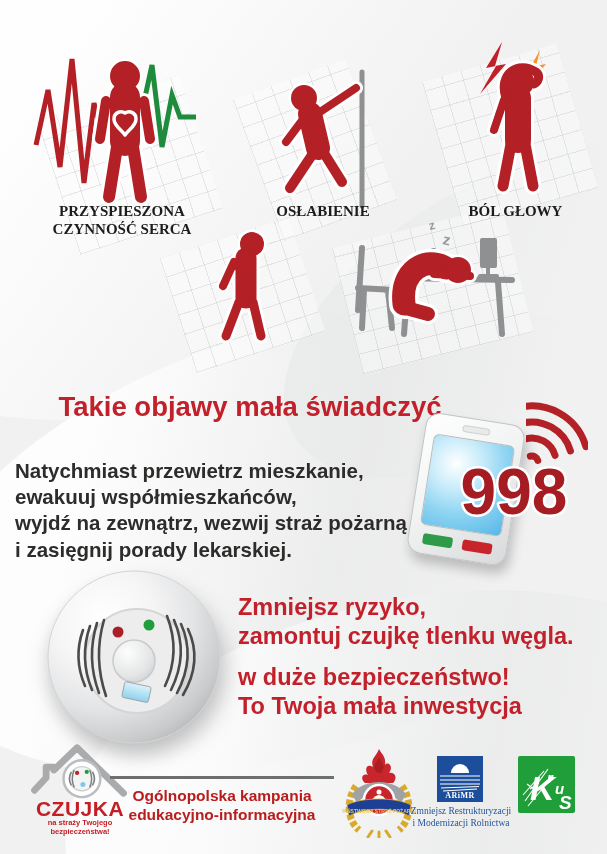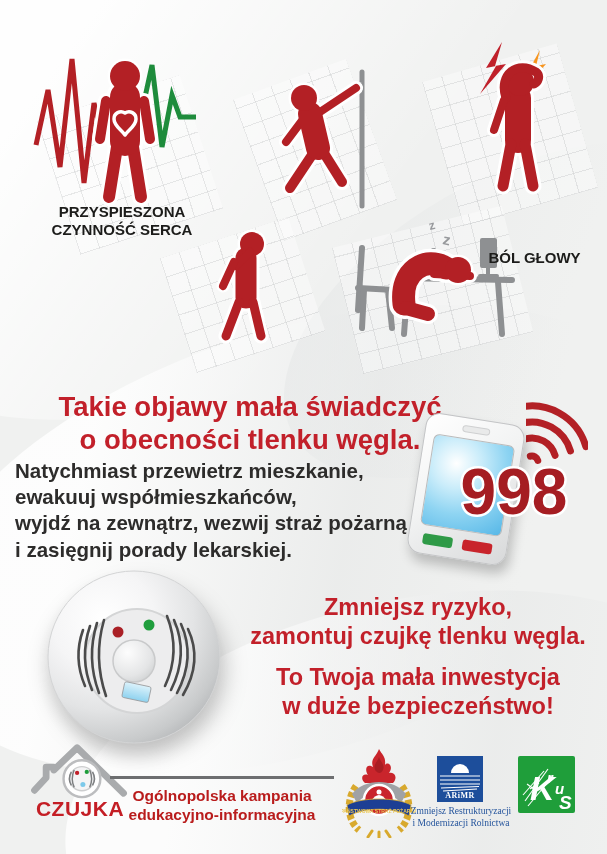--- a/index.html
+++ b/index.html
@@ -20,24 +20,24 @@
        background:linear-gradient(110deg,rgba(255,255,255,.8) 20%,rgba(223,225,225,.3) 60%,rgba(255,255,255,0) 80%);}
   .sw4{width:500px;height:260px;left:260px;top:180px;transform:rotate(-30deg);
        background:linear-gradient(140deg,rgba(229,231,231,.6) 10%,rgba(255,255,255,0) 60%);}
   
   .grid{position:absolute;opacity:.65;pointer-events:none;
     background-color:rgba(255,255,255,.6);
     background-image:
       repeating-linear-gradient(0deg, rgba(186,188,190,.5) 0 1px, transparent 1px 20px),
       repeating-linear-gradient(90deg, rgba(186,188,190,.5) 0 1px, transparent 1px 20px);
   }
-  .lbl{font-weight:bold;color:#1c1c1a;font-size:15px;line-height:1.18;text-align:center;}
+  .lbl{font-weight:bold;color:#1c1c1a;font-size:15px;line-height:1.18;text-align:center;font-family:Liberation Serif, serif;}
   .headline{color:#c2202a;font-weight:bold;font-size:27.5px;line-height:1.2;text-align:center;}
   .instr{color:#2d2c2b;font-weight:bold;font-size:20.5px;line-height:1.28;text-align:left;}
-  .cta{color:#c2202a;font-weight:bold;font-size:23.5px;line-height:1.22;text-align:center;}
+  .cta{color:#c2202a;font-weight:bold;font-size:23.5px;line-height:1.22;text-align:left;}
   .nowrap{white-space:nowrap;}
   
   .phone-body{position:absolute;width:100px;height:142px;border-radius:14px;
     background:linear-gradient(135deg,#ffffff 0%,#f2f3f3 45%,#d8d9da 100%);
     border:1px solid #c3c4c6;transform:rotate(9deg);
     box-shadow:4px 8px 12px rgba(0,0,0,.22);}
   .phone-speaker{position:absolute;left:36px;top:7px;width:28px;height:7px;border-radius:4px;
     background:#e9eaea;border:1px solid #cfd0d1;}
   .phone-screen{position:absolute;left:9px;top:20px;width:82px;height:92px;border-radius:6px;
     background:radial-gradient(circle at 32% 28%, #ffffff 0%, #c9ecfa 30%, #8ed4f2 60%, #56b7e7 100%);
@@ -178,25 +178,25 @@
     </g>
     <g stroke="#b32025" stroke-linecap="round" fill="none">
       <path d="M74,92 C70,58 96,44 116,56" stroke-width="23"></path>
       <line x1="104" y1="62" x2="140" y2="64" stroke-width="8"></line>
       <line x1="76" y1="96" x2="98" y2="102" stroke-width="14"></line>
       <circle cx="128" cy="58" r="13" fill="#b32025" stroke-width="0"></circle>
     </g>
   </svg>
 
   <div class="abs lbl" style="left:22px;top:203px;width:200px;">PRZYSPIESZONA CZYNNOŚĆ SERCA</div>
-  <div class="abs lbl" style="left:467px;top:203px;width:135px;margin-top:46px;">BÓL GŁOWY</div>
+  <div class="abs lbl" style="left:258px;top:203px;width:130px;">OSŁABIENIE</div>
+  <div class="abs lbl" style="left:448px;top:203px;width:135px;">BÓL GŁOWY</div>
 
   <div class="abs headline" style="left:35px;top:390px;width:430px;">
     <div class="nowrap">Takie objawy mała świadczyć</div>
-    <div class="nowrap">o obecności tlenku węgla.</div>
   </div>
 
   <div class="abs instr" style="left:15px;top:458px;width:460px;">
     <div class="nowrap">Natychmiast przewietrz mieszkanie,</div>
     <div class="nowrap">ewakuuj współmieszkańców,</div>
     <div class="nowrap">wyjdź na zewnątrz, wezwij straż pożarną</div>
     <div class="nowrap">i zasięgnij porady lekarskiej.</div>
   </div>
 
   <div class="abs" style="left:408px;top:388px;width:199px;height:195px;">
@@ -258,39 +258,43 @@
     <g transform="rotate(12 91 124)">
       <rect x="78" y="116" width="27" height="16" rx="2" fill="url(#gBlue)" stroke="#97989a" stroke-width="0.8"></rect>
     </g>
   </svg>
 
   <div class="abs cta" style="left:238px;top:593px;width:360px;">
     <div class="nowrap">Zmniejsz ryzyko,</div>
     <div class="nowrap">zamontuj czujkę tlenku węgla.</div>
   </div>
   <div class="abs cta" style="left:238px;top:663px;width:360px;">
+    <div class="nowrap">w duże bezpieczeństwo!</div>
     <div class="nowrap">To Twoja mała inwestycja</div>
-    <div class="nowrap">w duże bezpieczeństwo!</div>
   </div>
 
   <svg class="abs" style="left:30px;top:740px;" width="100" height="60" viewBox="0 0 100 62">
     <path d="M3,52 L15,39 L15,28 L23,28 L23,31 L47,8 L95,55" fill="none" stroke="#a9abad" stroke-width="7" stroke-linejoin="round" stroke-linecap="round"></path>
     <circle cx="52" cy="40" r="19" fill="#ffffff" stroke="#bcbdbf" stroke-width="2.5"></circle>
     <circle cx="52" cy="40" r="12.5" fill="#f4f4f5" stroke="#cdcecf" stroke-width="1.5"></circle>
     <g stroke="#7c7e80" stroke-width="1.5" fill="none">
       <path d="M41,33 Q37,40 41,47"></path>
         <path d="M44,31 Q40,40 44,49"></path>
       <path d="M63,33 Q67,40 63,47"></path>
         <path d="M60,31 Q64,40 60,49"></path>
     </g>
     <circle cx="47" cy="34" r="2.2" fill="#c0202a"></circle>
     <circle cx="57" cy="33" r="2.2" fill="#1f9e3c"></circle>
     <circle cx="53" cy="46" r="2.6" fill="#7cc9ea"></circle>
   </svg>
   <div class="abs czujka-name" style="left:22px;top:797px;width:116px;">CZUJKA</div>
+  <div class="abs czujka-tag" style="left:22px;top:818px;width:116px;">
+    <div>na straży Twojego</div>
+    <div>bezpieczeństwa!</div>
+  </div>
 
   <div class="abs divider" style="left:110px;top:776px;width:224px;height:2.5px;"></div>
   <div class="abs campaign" style="left:110px;top:786px;width:224px;">
     <div>Ogólnopolska kampania</div>
     <div>edukacyjno-informacyjna</div>
   </div>
 
   <svg class="abs" style="left:342px;top:748px;" width="74" height="90" viewBox="0 0 74 90">
     <path d="M14,38 C4,52 5,72 17,82" stroke="#d8a92d" stroke-width="7" fill="none" stroke-dasharray="5 2.5"></path>
     <path d="M60,38 C70,52 69,72 57,82" stroke="#d8a92d" stroke-width="7" fill="none" stroke-dasharray="5 2.5"></path>

